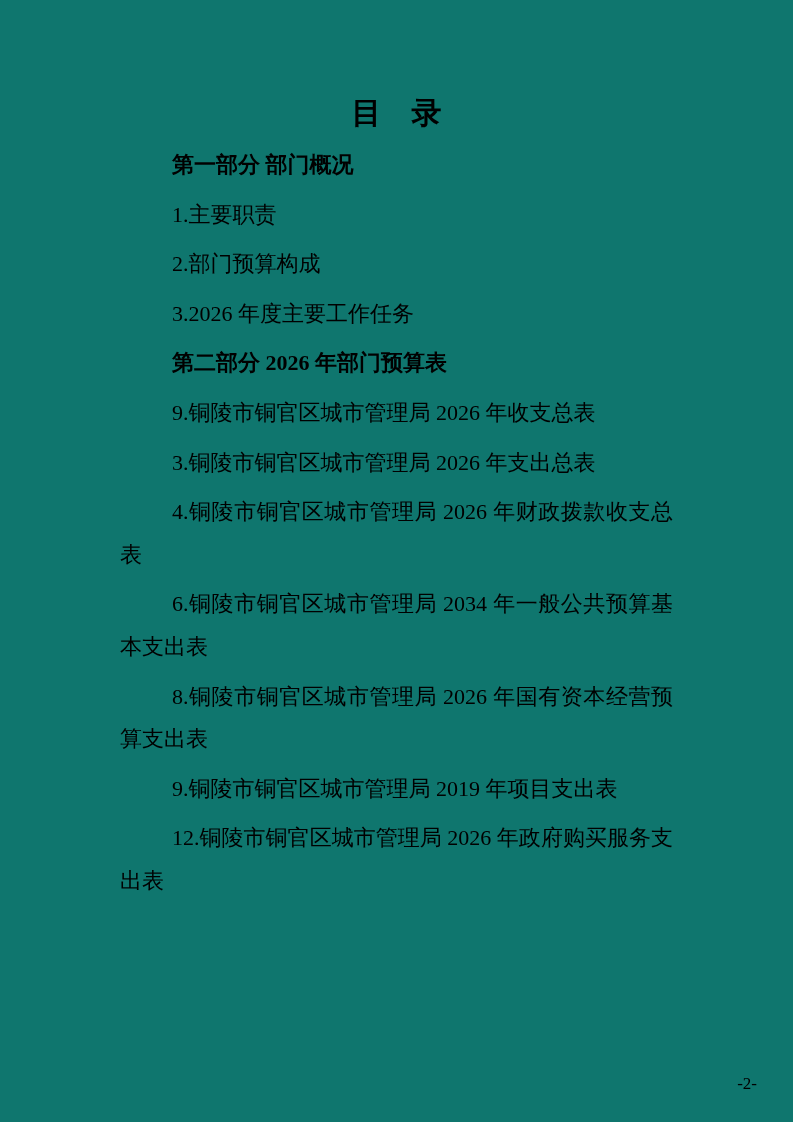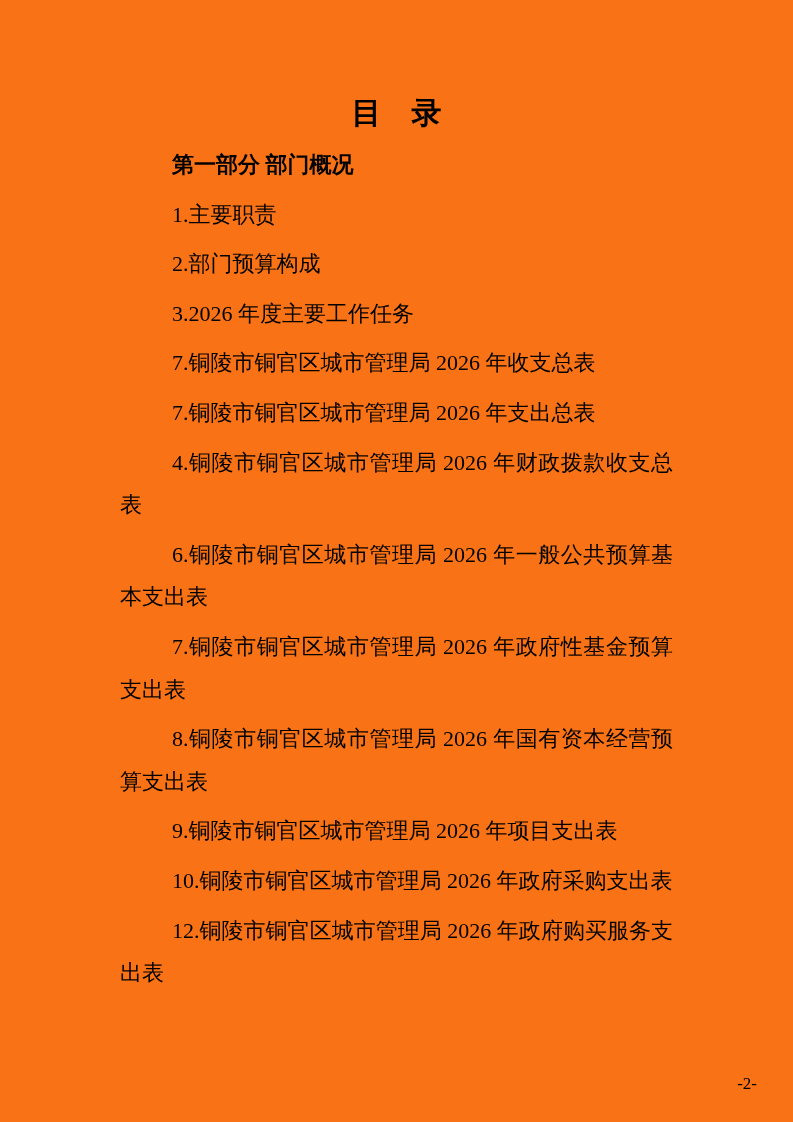--- a/index.html
+++ b/index.html
@@ -4,21 +4,21 @@
   <style>
     html, body {
       margin: 0;
       padding: 0;
       background: #ffffff;
     }
     .page {
       position: relative;
       width: 793px;
       height: 1122px;
-      background: #f97316;
+      background: #0f766e;
       overflow: hidden;
       font-family: "Liberation Serif", "DejaVu Serif", serif;
       color: #000000;
     }
     .content {
       position: absolute;
       left: 113px;
       top: 0;
       width: 567px;
     }
@@ -55,27 +55,26 @@
   <div class="content">
 
     <h1 class="doc-title">目　录</h1>
 
     <p class="line heading">第一部分 部门概况</p>
 
     <p class="line">1.主要职责</p>
     <p class="line">2.部门预算构成</p>
     <p class="line">3.2026 年度主要工作任务</p>
 
+    <p class="line heading">第二部分 2026 年部门预算表</p>
 
-    <p class="line">7.铜陵市铜官区城市管理局 2026 年收支总表</p>
-    <p class="line">7.铜陵市铜官区城市管理局 2026 年支出总表</p>
+    <p class="line">9.铜陵市铜官区城市管理局 2026 年收支总表</p>
+    <p class="line">3.铜陵市铜官区城市管理局 2026 年支出总表</p>
     <p class="line">4.铜陵市铜官区城市管理局 2026 年财政拨款收支总表</p>
-    <p class="line">6.铜陵市铜官区城市管理局 2026 年一般公共预算基本支出表</p>
-    <p class="line">7.铜陵市铜官区城市管理局 2026 年政府性基金预算支出表</p>
+    <p class="line">6.铜陵市铜官区城市管理局 2034 年一般公共预算基本支出表</p>
     <p class="line">8.铜陵市铜官区城市管理局 2026 年国有资本经营预算支出表</p>
-    <p class="line">9.铜陵市铜官区城市管理局 2026 年项目支出表</p>
-    <p class="line">10.铜陵市铜官区城市管理局 2026 年政府采购支出表</p>
+    <p class="line">9.铜陵市铜官区城市管理局 2019 年项目支出表</p>
     <p class="line">12.铜陵市铜官区城市管理局 2026 年政府购买服务支出表</p>
 
   </div>
 
   <div class="page-number">-2-</div>
 </div>
 
 </body></html>

